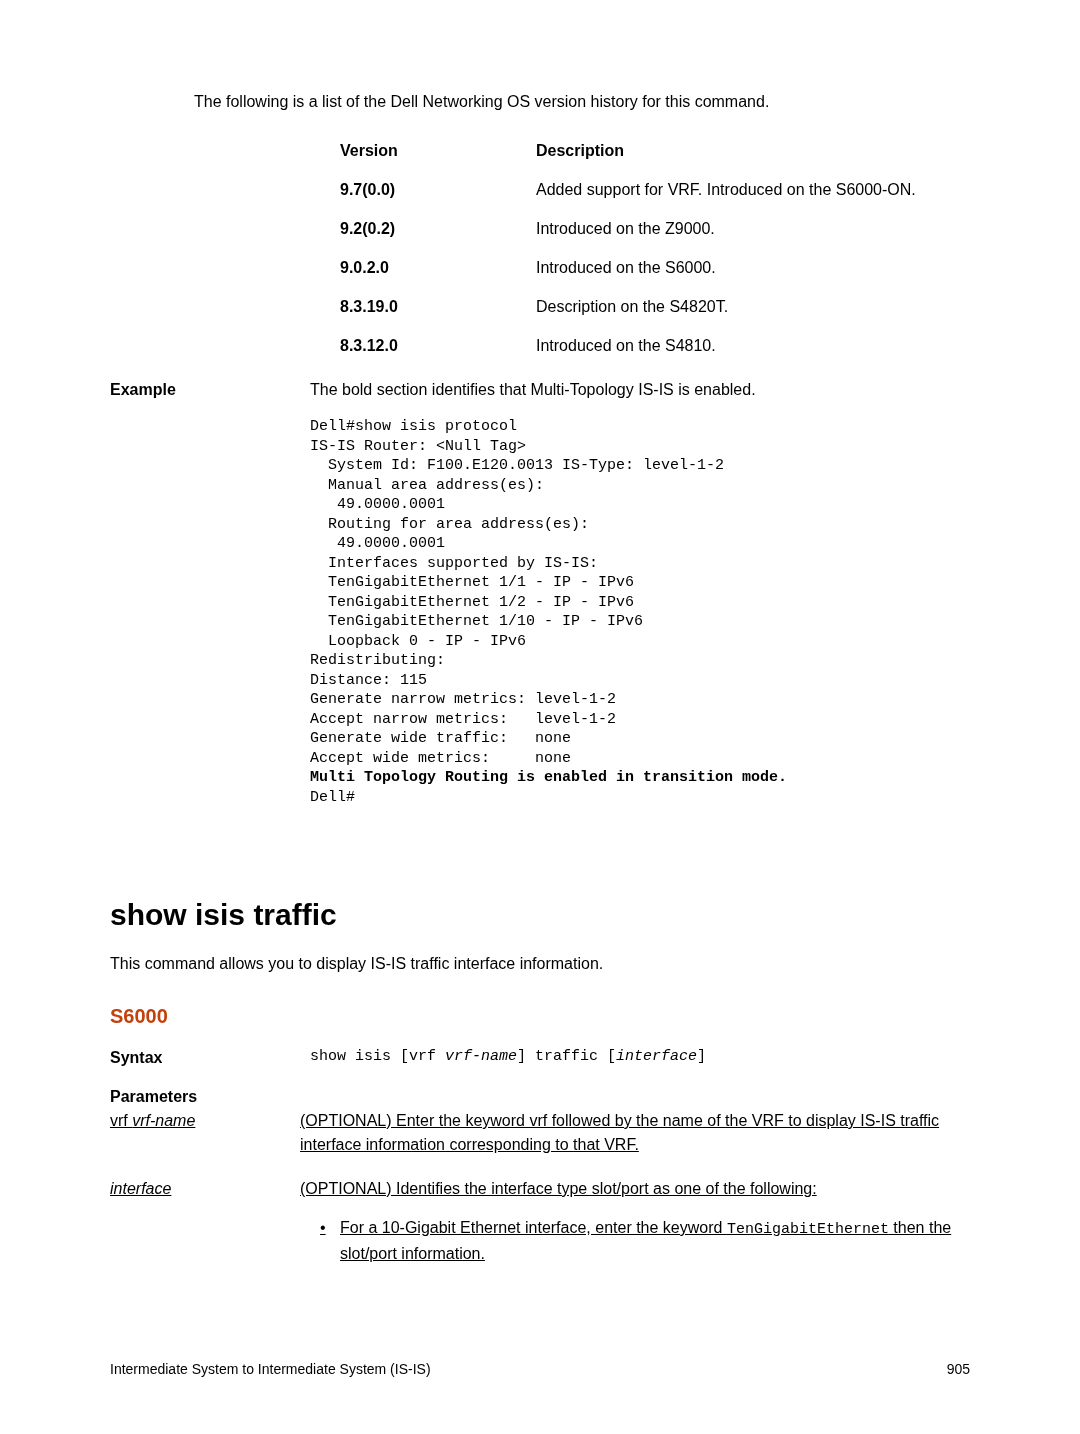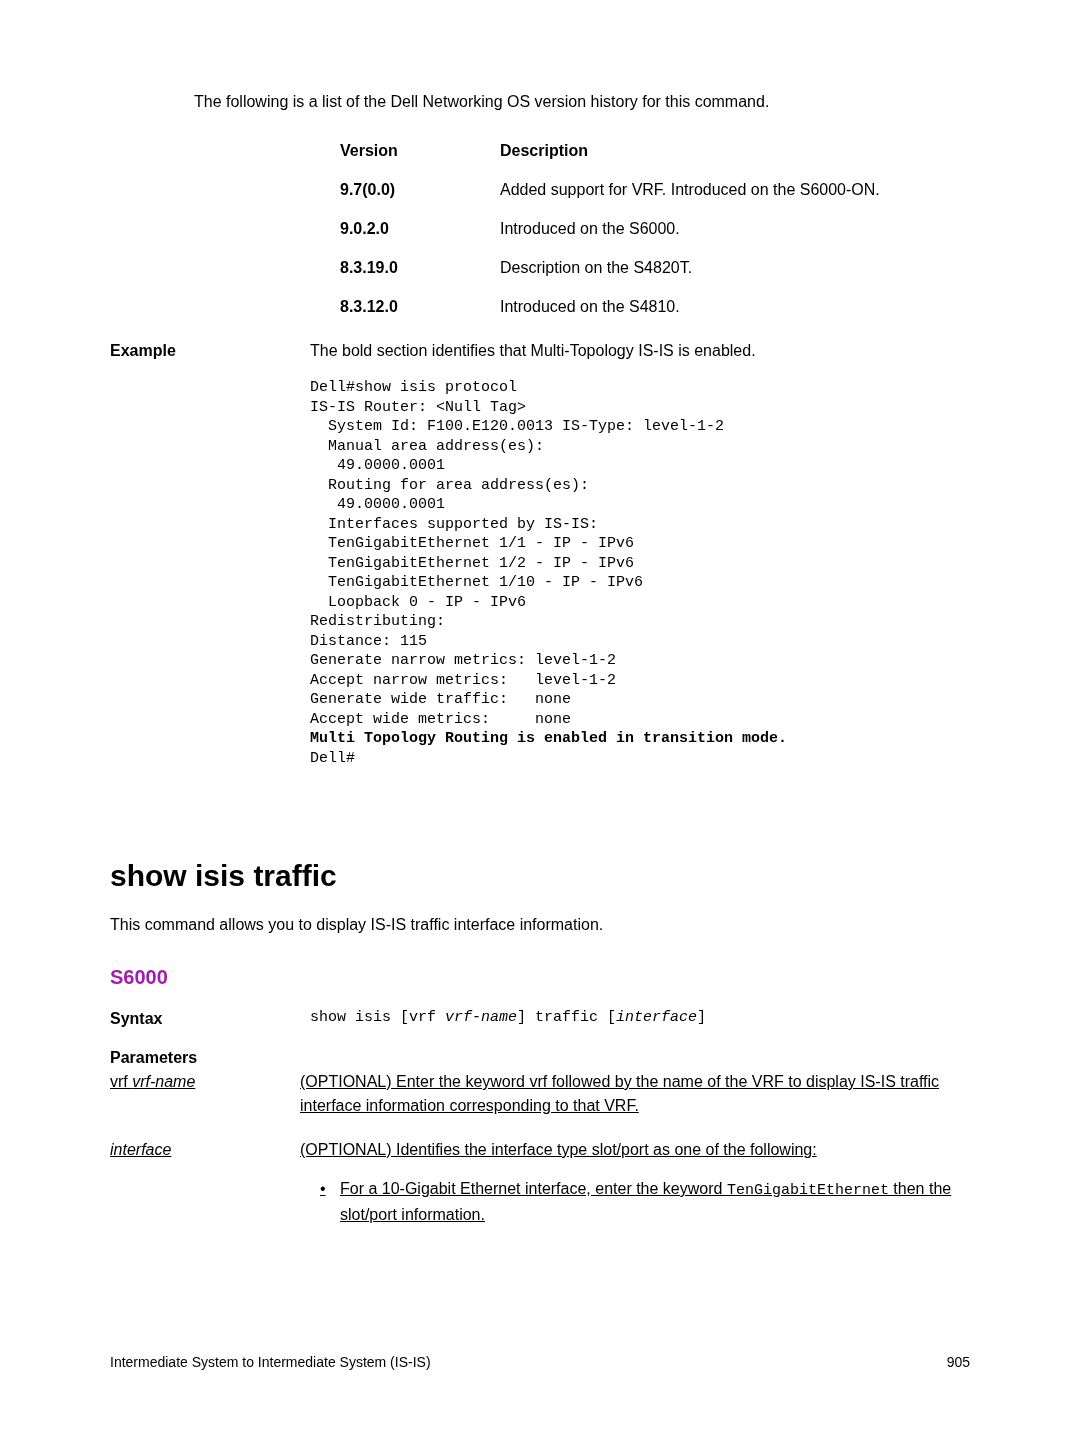--- a/index.html
+++ b/index.html
@@ -21,20 +21,21 @@
       margin-bottom: 25px;
       font-size: 16px;
     }
     .version-table {
       margin-left: 230px;
       margin-bottom: 20px;
     }
     .version-row {
       display: flex;
       margin-bottom: 15px;
+      gap: 36px;
     }
     .version-col1 {
       width: 160px;
       font-weight: bold;
     }
     .version-col2 {
       flex: 1;
     }
     .version-header .version-col1,
     .version-header .version-col2 {
@@ -68,21 +69,21 @@
       font-weight: bold;
       margin-top: 85px;
       margin-bottom: 15px;
     }
     .section-desc {
       margin-bottom: 25px;
     }
     .subsection {
       font-size: 20px;
       font-weight: bold;
-      color: #a21caf;
+      color: #c2410c;
       margin-bottom: 15px;
     }
     .param-section {
       display: flex;
       margin-bottom: 15px;
     }
     .param-label {
       width: 200px;
       font-weight: bold;
     }
@@ -123,21 +124,21 @@
     }
     .bullet-text {
       flex: 1;
     }
     .code-inline {
       font-family: 'Courier New', Courier, monospace;
       font-size: 15px;
     }
     .footer {
       position: absolute;
-      bottom: 61px;
+      bottom: 54px;
       left: 110px;
       right: 110px;
       display: flex;
       justify-content: space-between;
       font-size: 14px;
     }
   </style>
 </head>
 <body>
 
@@ -146,20 +147,24 @@
   <div class="intro-text">The following is a list of the Dell Networking OS version history for this command.</div>
 
   <div class="version-table">
     <div class="version-row version-header">
       <div class="version-col1">Version</div>
       <div class="version-col2">Description</div>
     </div>
     <div class="version-row">
       <div class="version-col1">9.7(0.0)</div>
       <div class="version-col2">Added support for VRF. Introduced on the S6000-ON.</div>
+    </div>
+    <div class="version-row">
+      <div class="version-col1">9.2(0.2)</div>
+      <div class="version-col2">Introduced on the Z9000.</div>
     </div>
     <div class="version-row">
       <div class="version-col1">9.0.2.0</div>
       <div class="version-col2">Introduced on the S6000.</div>
     </div>
     <div class="version-row">
       <div class="version-col1">8.3.19.0</div>
       <div class="version-col2">Description on the S4820T.</div>
     </div>
     <div class="version-row">

